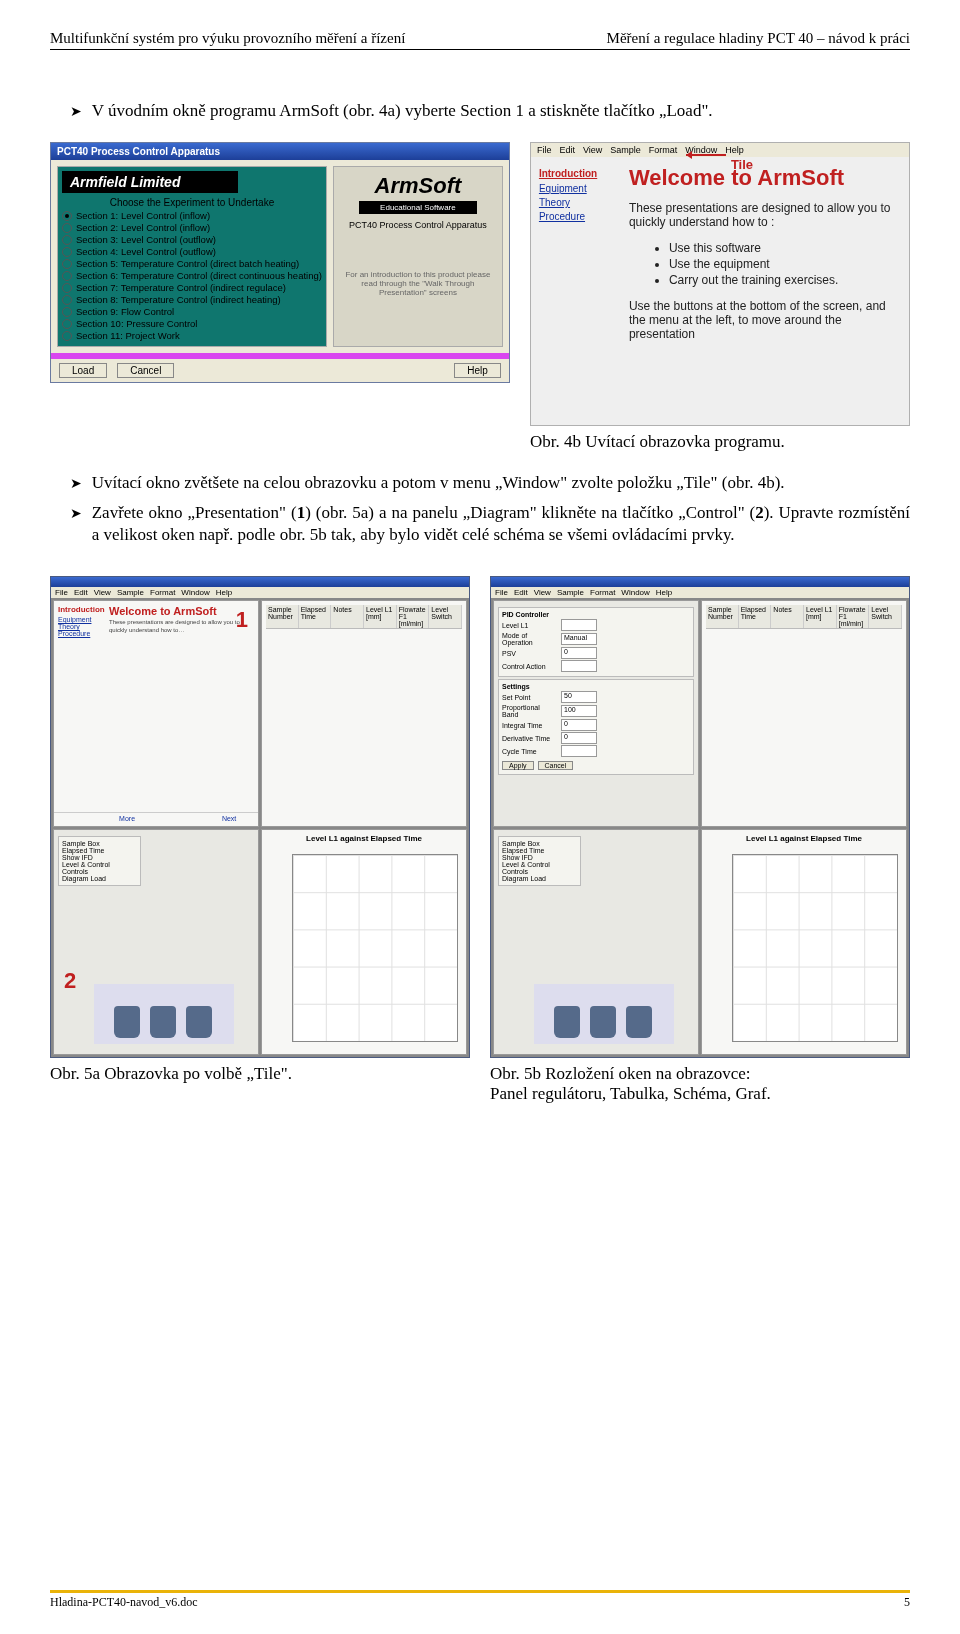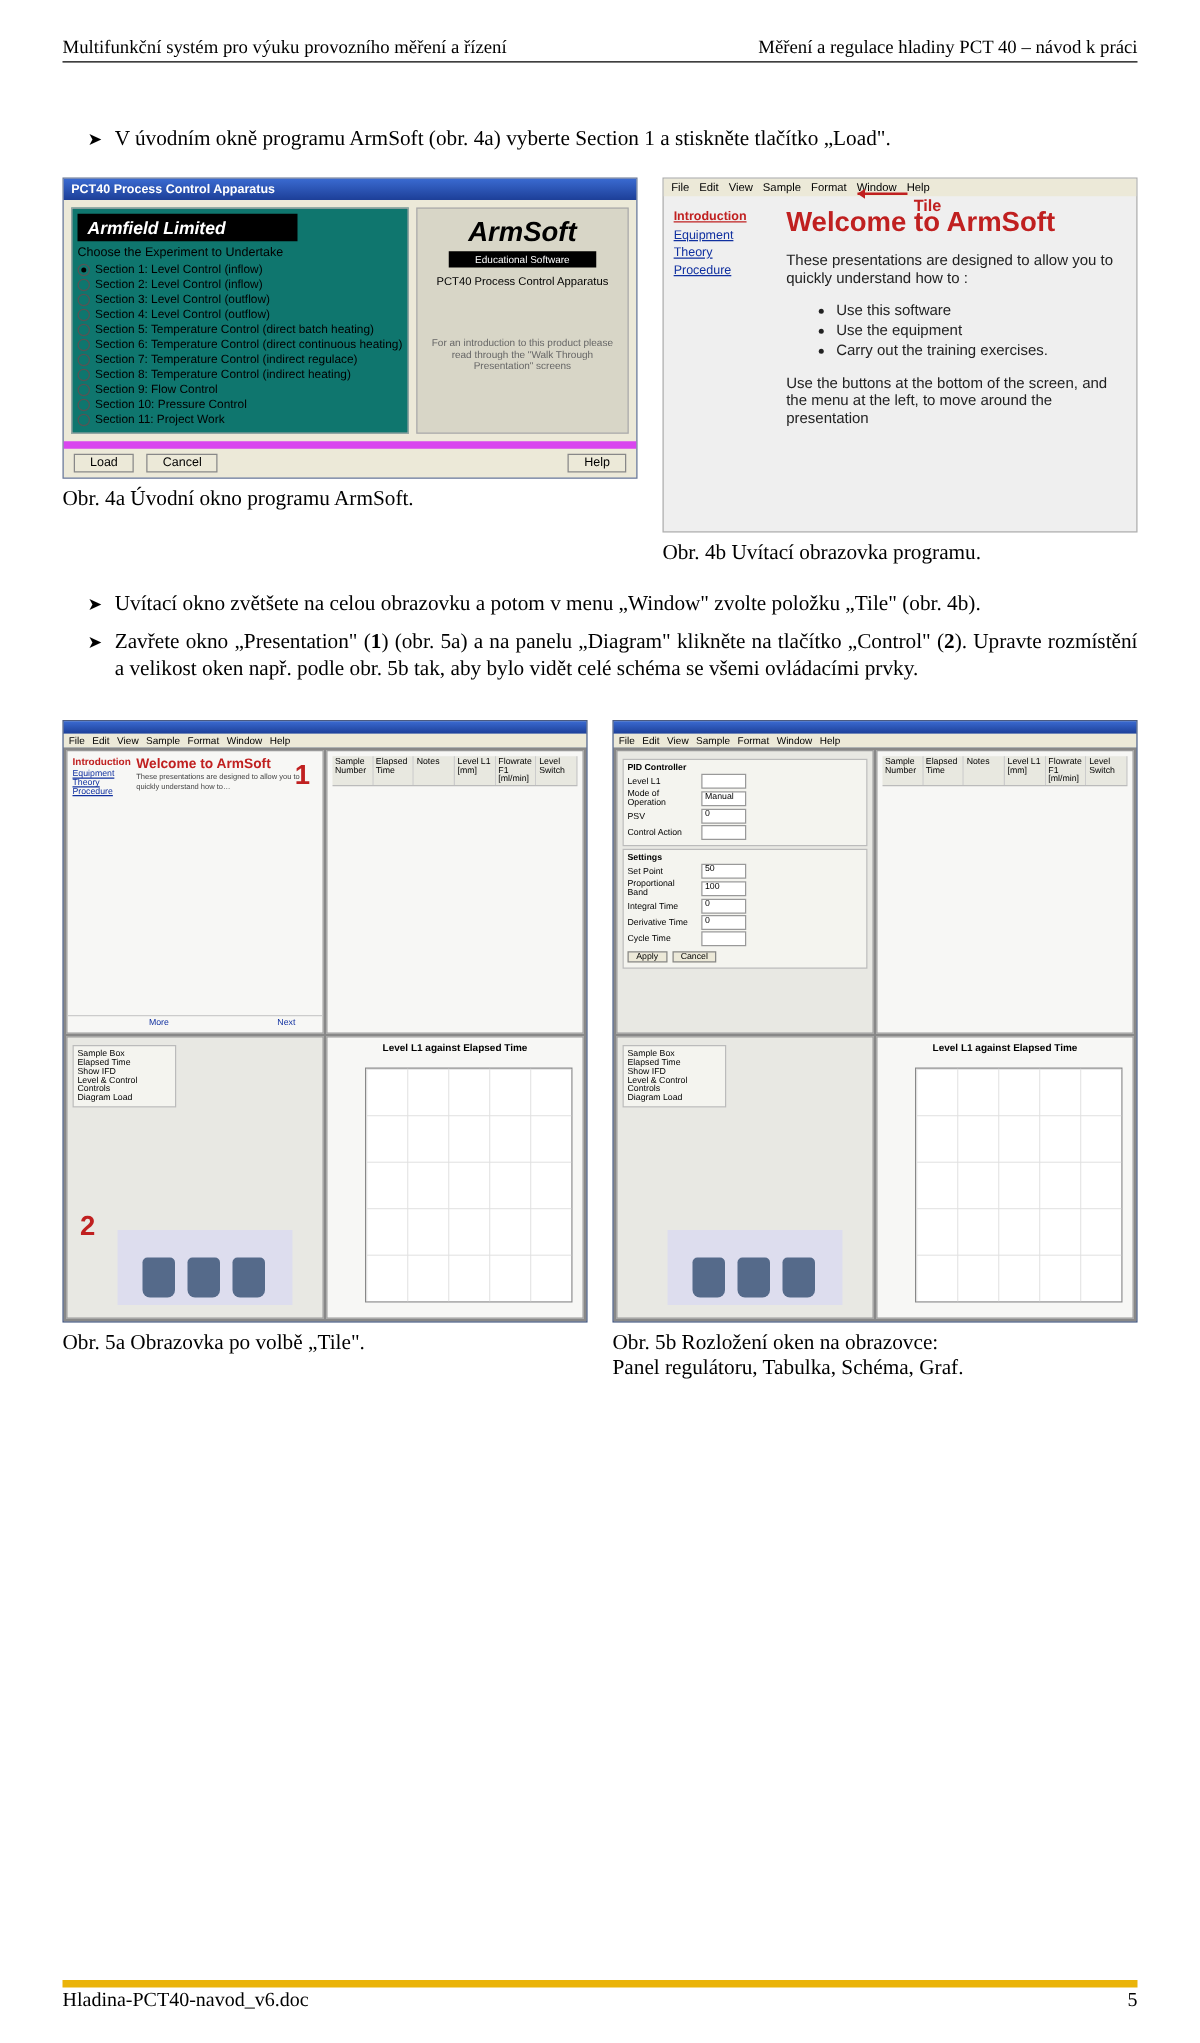--- a/index.html
+++ b/index.html
@@ -92,20 +92,21 @@
     font-weight: bold;
     font-style: italic;
     font-size: 14px;
     padding: 3px 8px;
     margin-bottom: 4px;
     width: 160px;
   }
   .choose-label {
     font-size: 10px;
     margin: 4px 0 2px 0;
+    text-align: center;
   }
   .radio-item {
     display: flex;
     align-items: center;
     gap: 4px;
     font-size: 9.5px;
     margin: 1px 0;
     white-space: nowrap;
   }
   .radio-dot {
@@ -304,24 +305,24 @@
     background: #f4f4ef;
   }
   .form-row { display: flex; gap: 4px; align-items: center; margin: 1px 0; }
   .form-row .lbl { width: 55px; }
   .form-row .inp { border: 1px solid #999; background: #fff; padding: 0 2px; min-width: 30px; height: 10px; }
   .footer {
     position: absolute;
     bottom: 24px;
     left: 50px;
     right: 50px;
-    border-top: 6px solid #eab308;
+    border-top: 3px solid #eab308;
     display: flex;
     justify-content: space-between;
-    font-size: 16px;
+    font-size: 12px;
     padding-top: 2px;
   }
   .bold { font-weight: bold; }
 </style>
 </head>
 <body>
 
 <div class="page">
   <div class="header">
     <span>Multifunkční systém pro výuku provozního měření a řízení</span>
@@ -393,21 +394,20 @@
             <div class="armsoft-desc">PCT40 Process Control Apparatus</div>
             <div style="margin-top:40px;font-size:8px;color:#666">For an introduction to this product please read through the "Walk Through Presentation" screens</div>
           </div>
         </div>
         <div class="win-btns">
           <span class="btn">Load</span>
           <span class="btn">Cancel</span>
           <span class="btn btn-right">Help</span>
         </div>
       </div>
-      <div class="caption">Obr. 4a   Úvodní okno programu ArmSoft.</div>
     </div>
 
     <div class="col">
       <div class="win2">
         <div class="win2-menu">
           <span>File</span>
           <span>Edit</span>
           <span>View</span>
           <span>Sample</span>
           <span>Format</span>

